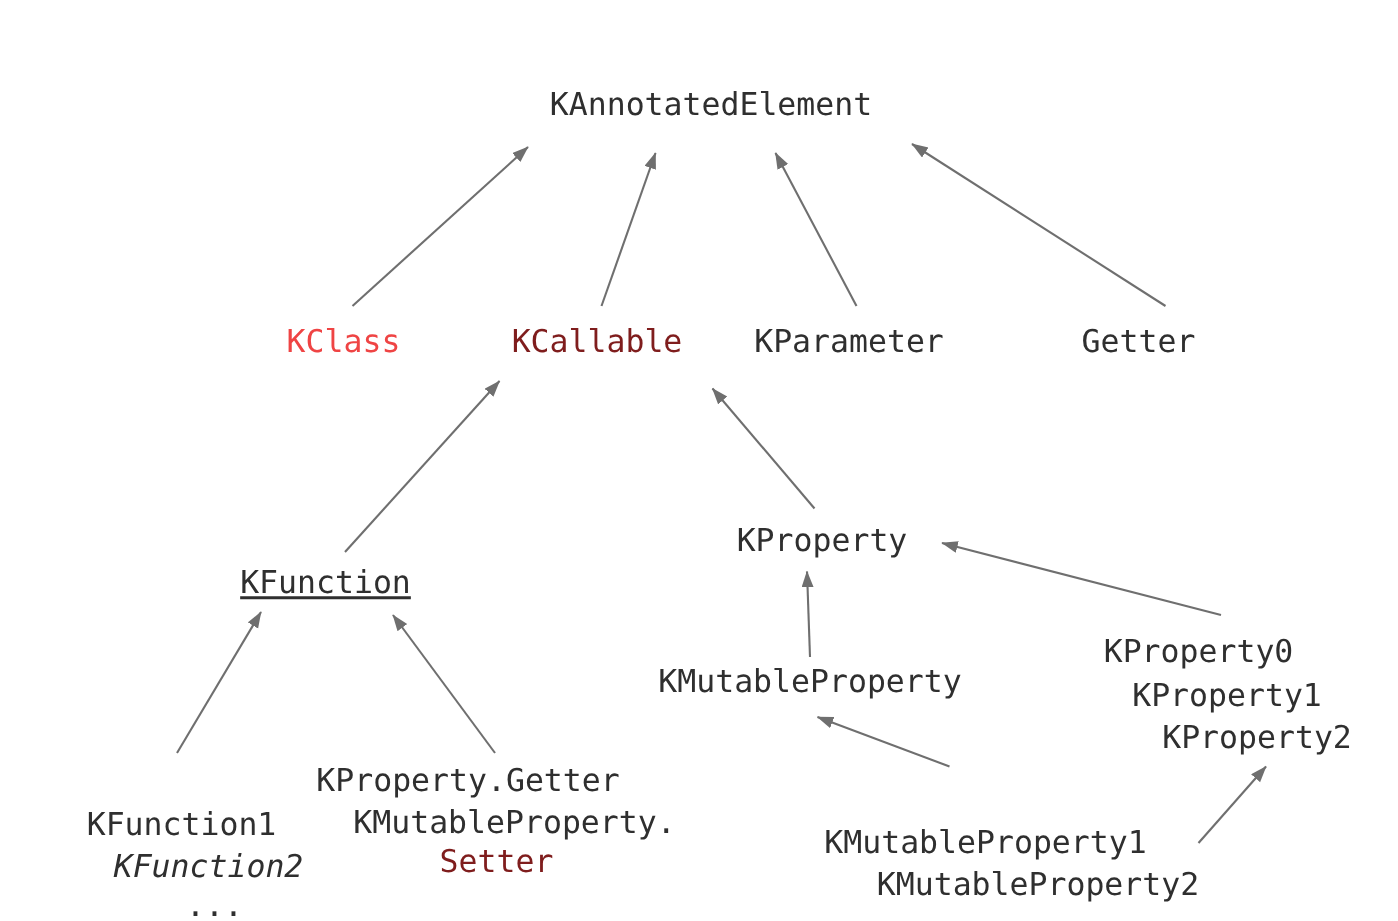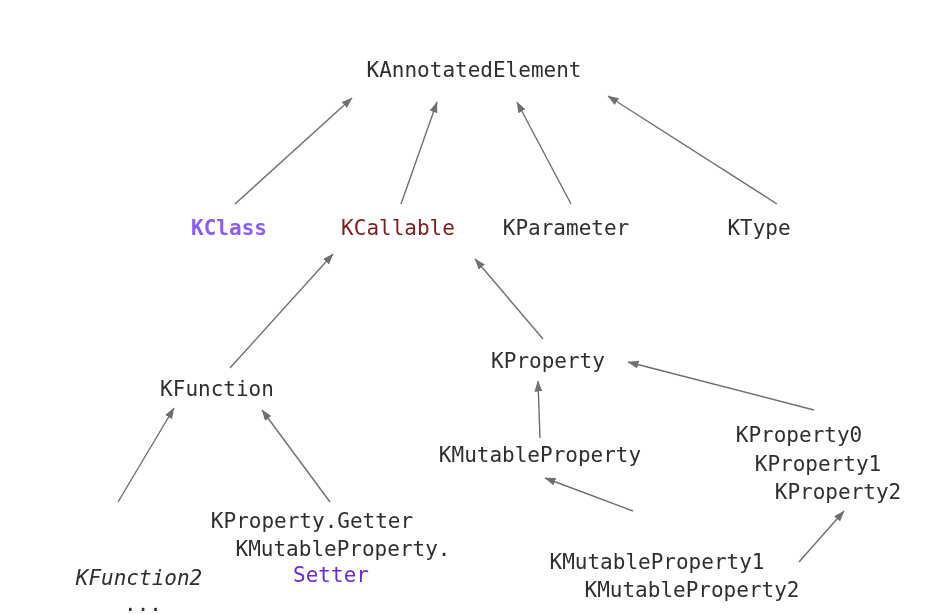--- a/index.html
+++ b/index.html
@@ -53,30 +53,31 @@
       <line x1="543" y1="305" x2="475" y2="225" stroke="#6f6f6f" stroke-width="1.4" marker-end="url(#arrowhead)"></line>
       <line x1="118" y1="468" x2="174" y2="374" stroke="#6f6f6f" stroke-width="1.4" marker-end="url(#arrowhead)"></line>
       <line x1="330" y1="468" x2="262" y2="376" stroke="#6f6f6f" stroke-width="1.4" marker-end="url(#arrowhead)"></line>
       <line x1="540" y1="404" x2="538" y2="347" stroke="#6f6f6f" stroke-width="1.4" marker-end="url(#arrowhead)"></line>
       <line x1="633" y1="477" x2="545" y2="444" stroke="#6f6f6f" stroke-width="1.4" marker-end="url(#arrowhead)"></line>
       <line x1="799" y1="528" x2="844" y2="477" stroke="#6f6f6f" stroke-width="1.4" marker-end="url(#arrowhead)"></line>
       <line x1="814" y1="376" x2="628" y2="328" stroke="#6f6f6f" stroke-width="1.4" marker-end="url(#arrowhead)"></line>
     </svg>
 
 <span class="node" style="left: 474px; top: 36px; color: rgb(47, 47, 47);">KAnnotatedElement</span>
-    <span class="node" style="left: 229px; top: 194px; color: #8b5cf6; font-weight: bold;">KClass</span>
+    <span class="node" style="left: 229px; top: 194px; color: #ef4444;">KClass</span>
     <span class="node" style="left: 398px; top: 194px; color: #7f1d1d;">KCallable</span>
     <span class="node" style="left: 566px; top: 194px; color: rgb(47, 47, 47);">KParameter</span>
-    <span class="node" style="left: 759px; top: 194px; color: rgb(47, 47, 47);">KType</span>
-    <span class="node" style="left: 217px; top: 355px; color: rgb(47, 47, 47);">KFunction</span>
+    <span class="node" style="left: 759px; top: 194px; color: rgb(47, 47, 47);">Getter</span>
+    <span class="node" style="left: 217px; top: 355px; color: rgb(47, 47, 47); text-decoration: underline;">KFunction</span>
     <span class="node" style="left: 548px; top: 327px; color: rgb(47, 47, 47);">KProperty</span>
     <span class="node" style="left: 540px; top: 421px; color: rgb(47, 47, 47);">KMutableProperty</span>
+    <span class="node" style="left: 121px; top: 516px; color: rgb(47, 47, 47);">KFunction1</span>
     <span class="node" style="left: 139px; top: 544px; color: rgb(47, 47, 47); font-style: italic;">KFunction2</span>
     <span class="node" style="left: 143px; top: 570px; color: rgb(47, 47, 47);">...</span>
     <span class="node" style="left: 312px; top: 487px; color: rgb(47, 47, 47);">KProperty.Getter</span>
     <span class="node" style="left: 343px; top: 515px; color: rgb(47, 47, 47);">KMutableProperty.</span>
-    <span class="node" style="left: 331px; top: 541px; color: #6d28d9;">Setter</span>
+    <span class="node" style="left: 331px; top: 541px; color: #7f1d1d;">Setter</span>
     <span class="node" style="left: 657px; top: 528px; color: rgb(47, 47, 47);">KMutableProperty1</span>
     <span class="node" style="left: 692px; top: 556px; color: rgb(47, 47, 47);">KMutableProperty2</span>
     <span class="node" style="left: 799px; top: 401px; color: rgb(47, 47, 47);">KProperty0</span>
     <span class="node" style="left: 818px; top: 430px; color: rgb(47, 47, 47);">KProperty1</span>
     <span class="node" style="left: 838px; top: 458px; color: rgb(47, 47, 47);">KProperty2</span>
   </div>
 
 </body></html>

